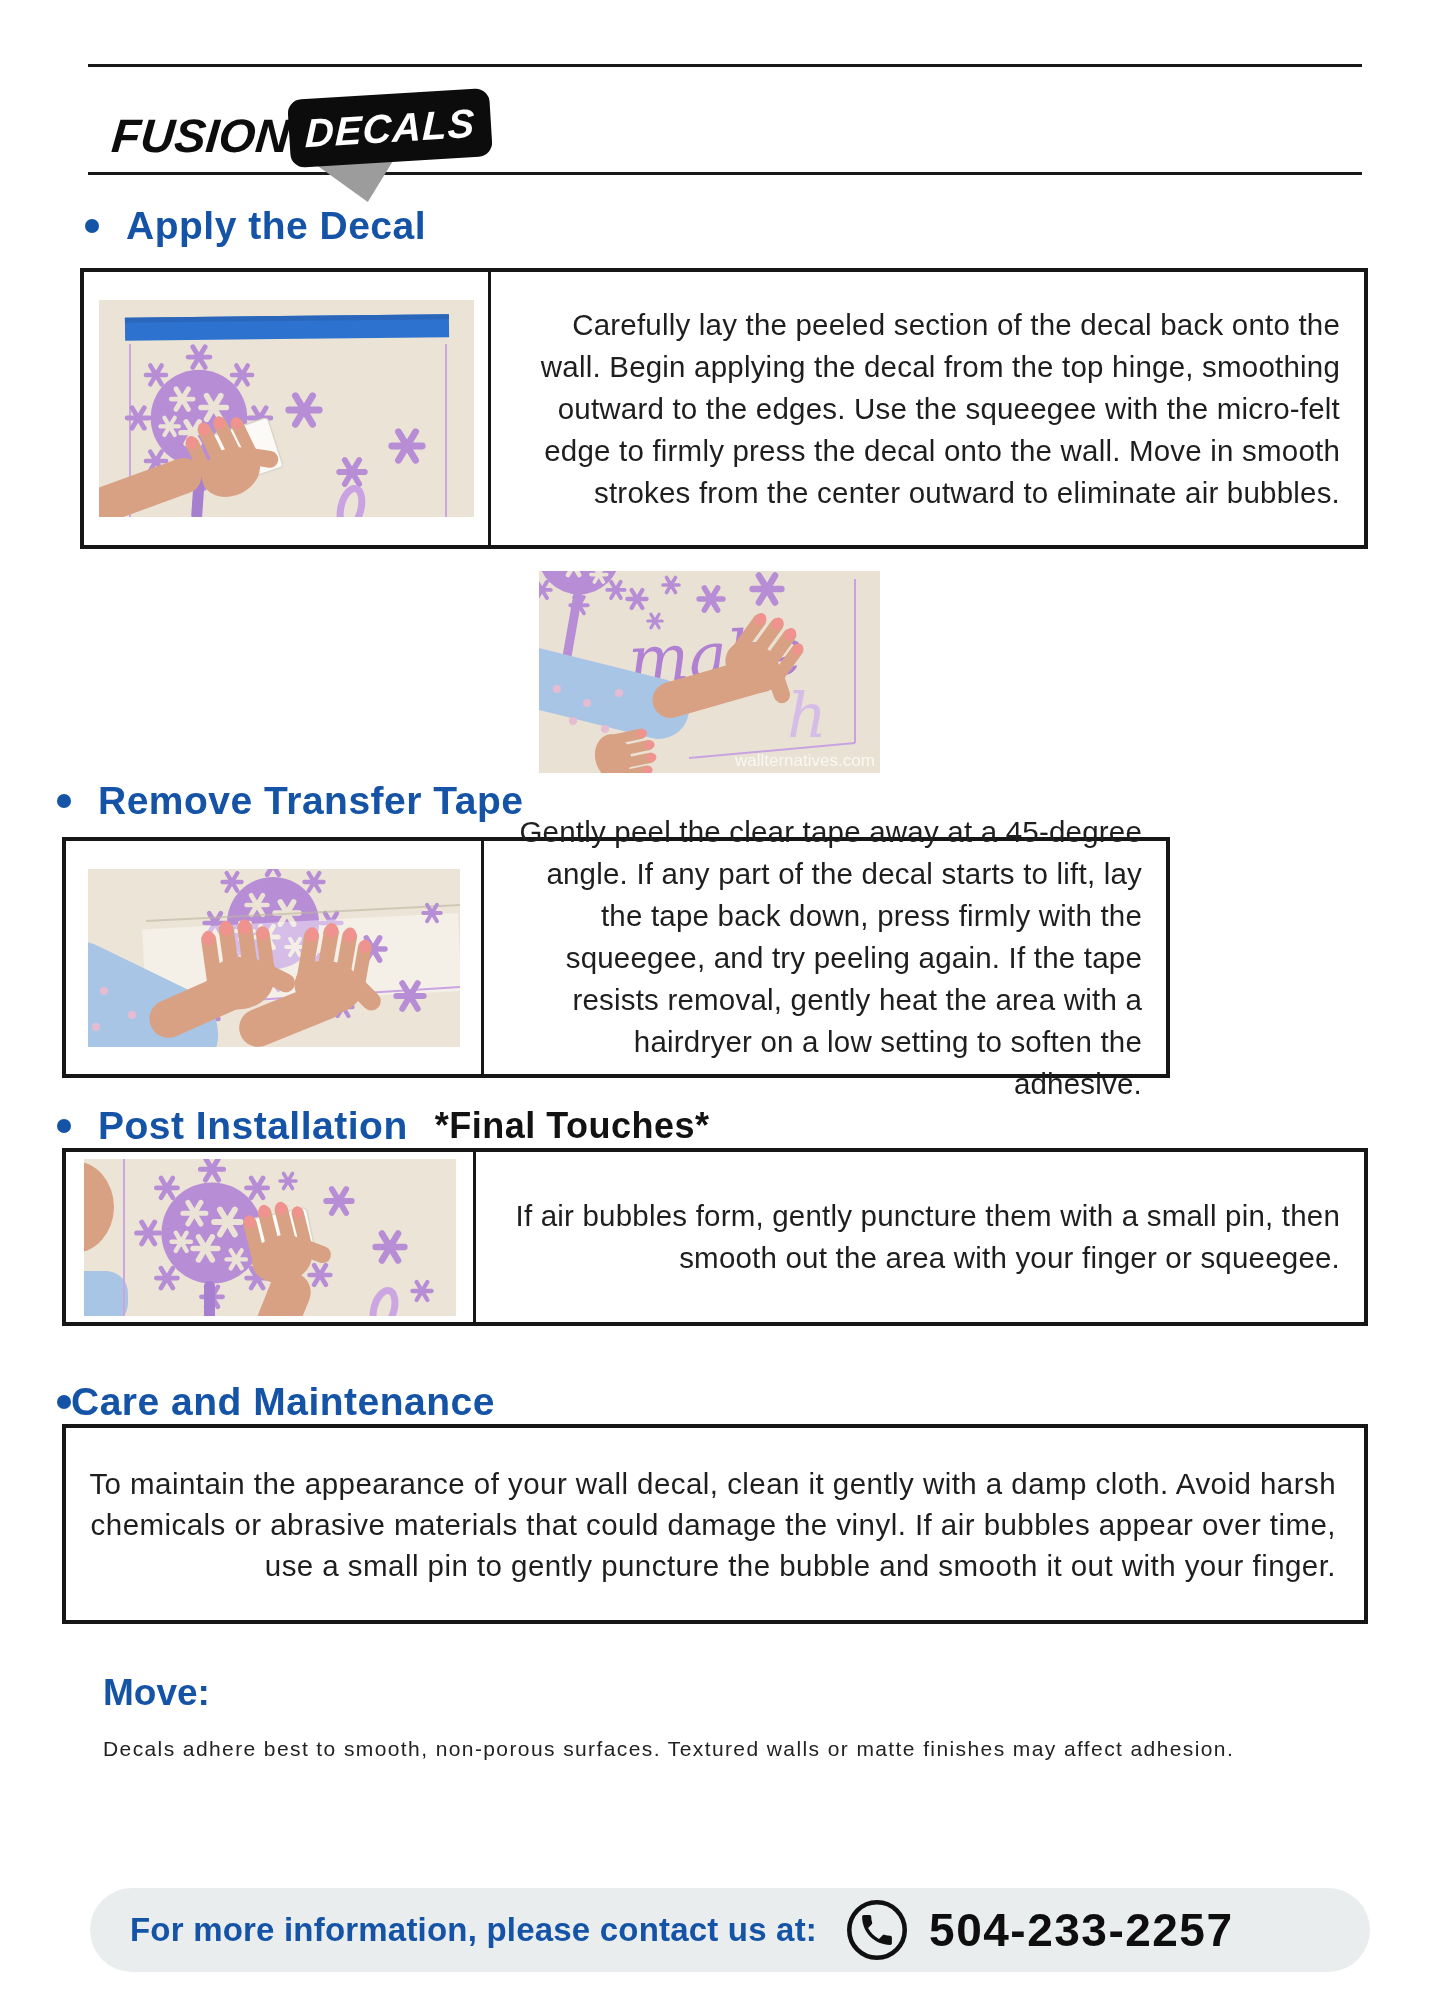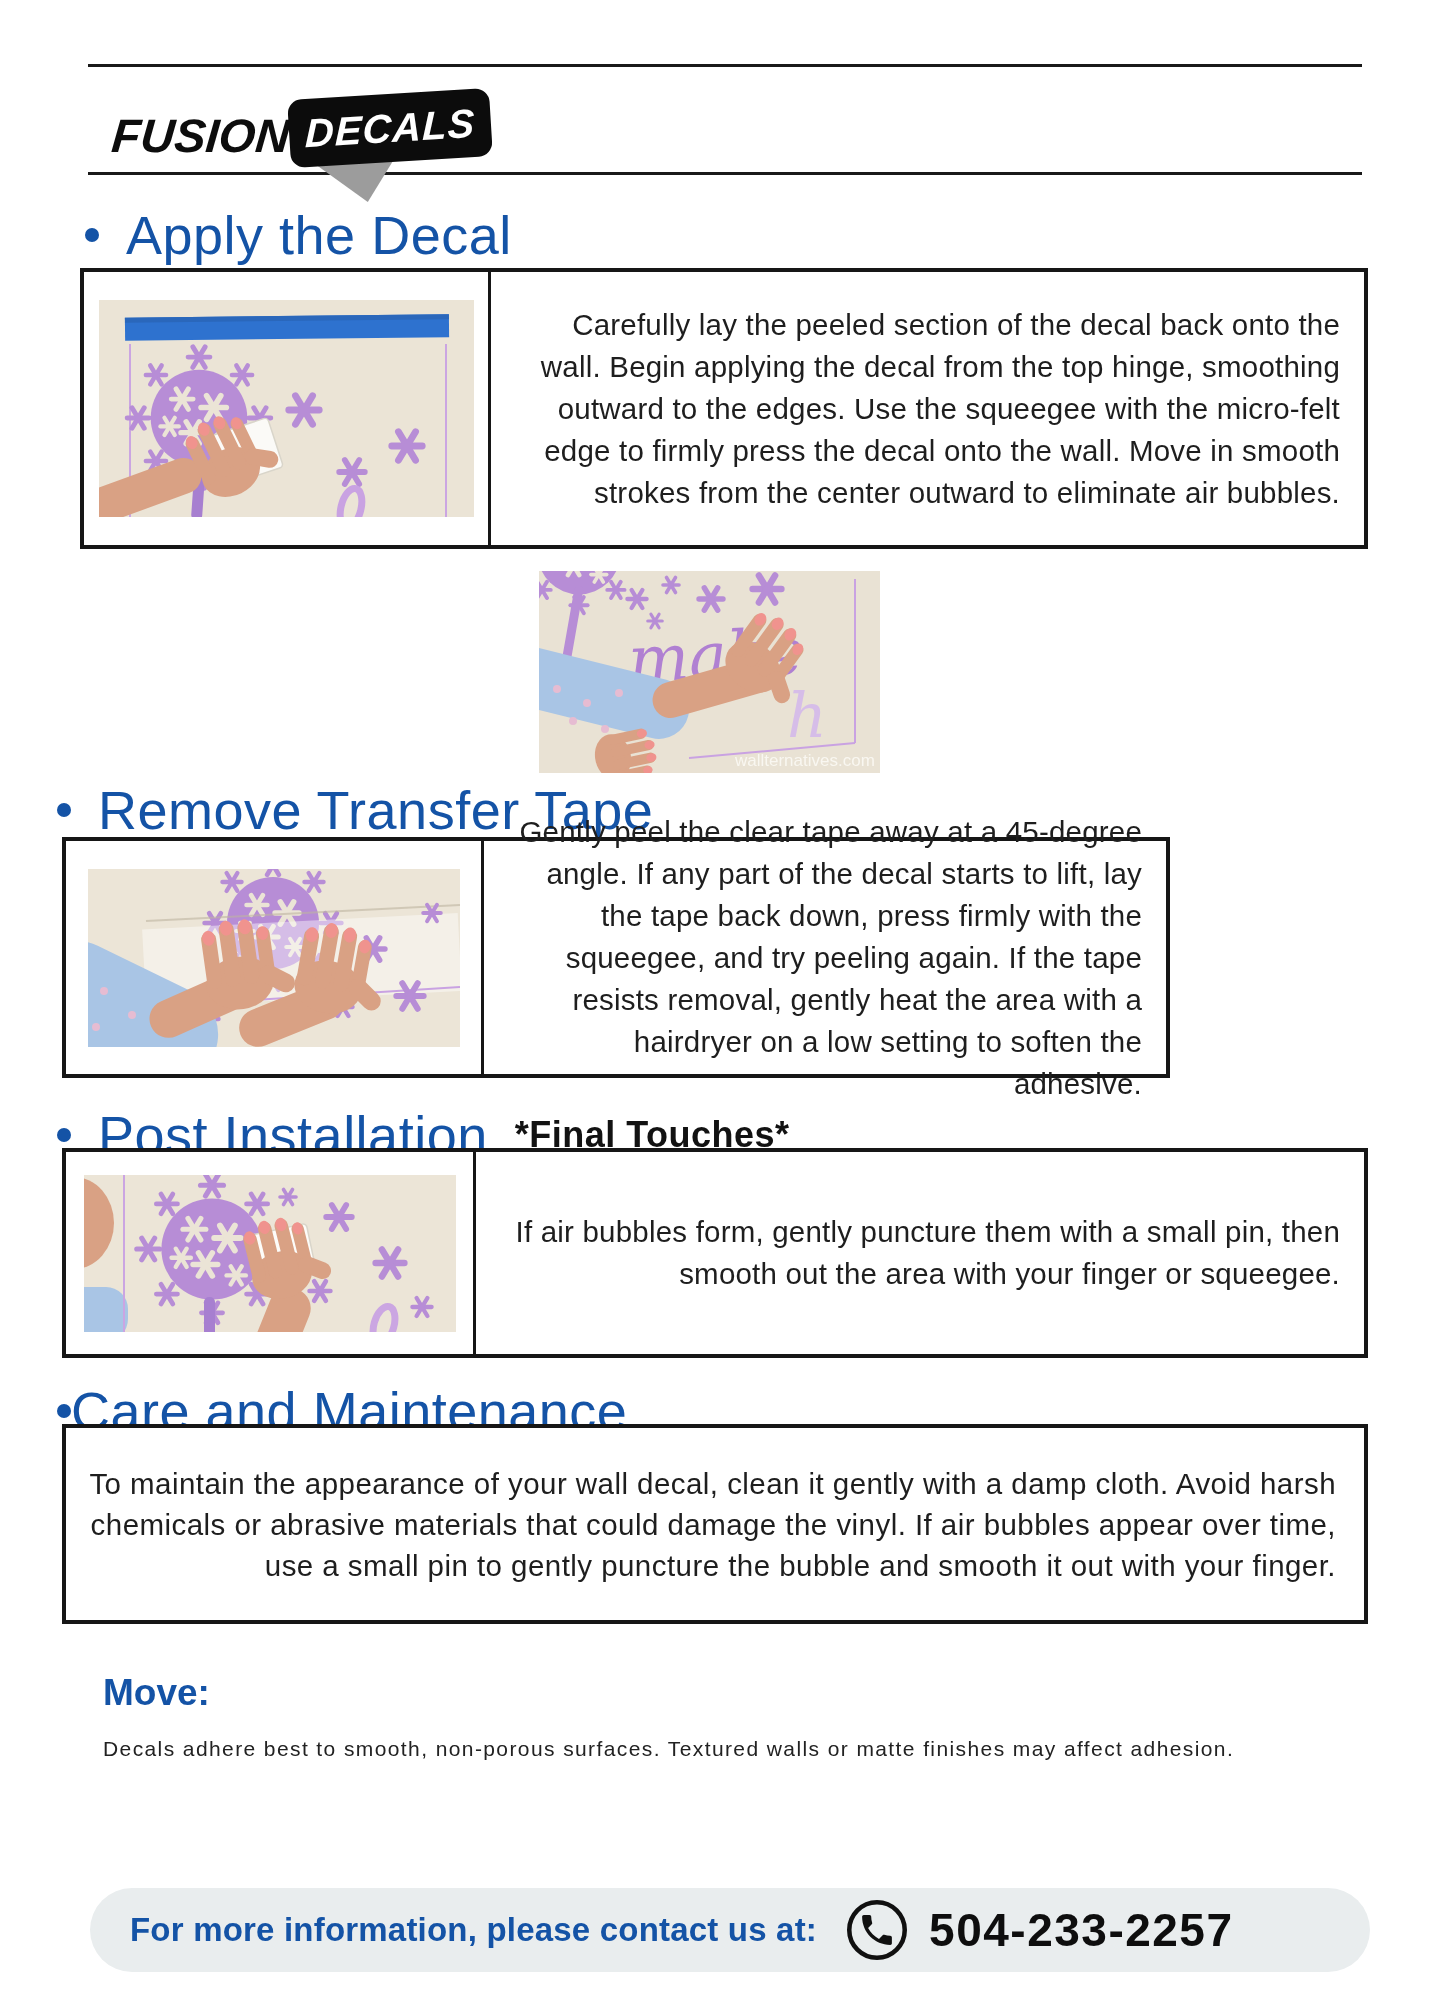--- a/index.html
+++ b/index.html
@@ -29,21 +29,21 @@
     letter-spacing:1px; transform:skewX(-5deg);
   }
   .logo-tail{
     position:absolute; left:302px; top:156px; width:94px; height:46px;
     background:#9c9c9c; clip-path:polygon(2% 0, 100% 0, 70% 100%); z-index:2;
   }
 
   
   .h{ position:absolute; display:flex; align-items:center; }
   .h .dot{ width:14px; height:14px; border-radius:50%; background:var(--blue); flex:0 0 auto; }
-  .h .t{ font-size:54px; font-weight:normal; color:var(--blue); letter-spacing:.5px; }
+  .h .t{ font-size:39px; font-weight:bold; color:var(--blue); letter-spacing:.5px; }
   .h .sub{ font-size:36px; font-weight:bold; color:#121212; letter-spacing:.5px; }
 
   
   .panel{ position:absolute; display:flex; background:#fff; border:4px solid var(--border); }
   .cell-img{ border-right:3px solid var(--border); display:flex; align-items:center; justify-content:center; flex:0 0 auto; }
   .cell-text{ flex:1; display:flex; align-items:center; padding:8px 24px 8px 20px;text-align:right; }
   .body-text{ font-size:29.5px; line-height:42px; color:var(--ink); letter-spacing:.2px; }
   .photo{ position:relative; background:var(--wall); overflow:hidden; flex:0 0 auto; }
   .photo svg{ display:block; }
 
@@ -226,21 +226,21 @@
       <div class="body-text">Gently peel the clear tape away at a 45-degree angle. If any part of the decal starts to lift, lay the tape back down, press firmly with the squeegee, and try peeling again.  If the tape resists removal, gently heat the area with a hairdryer on a low setting to soften the adhesive.</div>
     </div>
   </div>
 
   <div class="h" style="left:57px; top:1104px; gap:27px">
     <span class="dot"></span>
     <span class="t">Post Installation</span>
     <span class="sub" style="margin-left:0">*Final Touches*</span>
   </div>
 
-  <div class="panel" style="left:62px; top:1148px; width:1306px; height:210px">
+  <div class="panel" style="left:62px; top:1148px; width:1306px; height:178px">
     <div class="cell-img" style="width:410px">
       <div class="photo" style="width:372px; height:157px">
         <svg viewBox="0 0 372 157" width="372" height="157">
           <rect width="372" height="157" fill="#ece5d7"></rect>
           <ellipse cx="-10" cy="48" rx="40" ry="46" fill="#d9a184"></ellipse>
           <rect x="-32" y="112" width="76" height="54" rx="22" fill="#a9c5e5"></rect>
           <line x1="40" y1="0" x2="40" y2="157" stroke="#cba5e2" stroke-width="2"></line>
           <use href="#dand" transform="translate(128,74) scale(1.1)"></use>
           <rect x="120" y="122" width="11" height="40" rx="5" fill="#a77fd0"></rect>
           <g color="#b78dd6">

